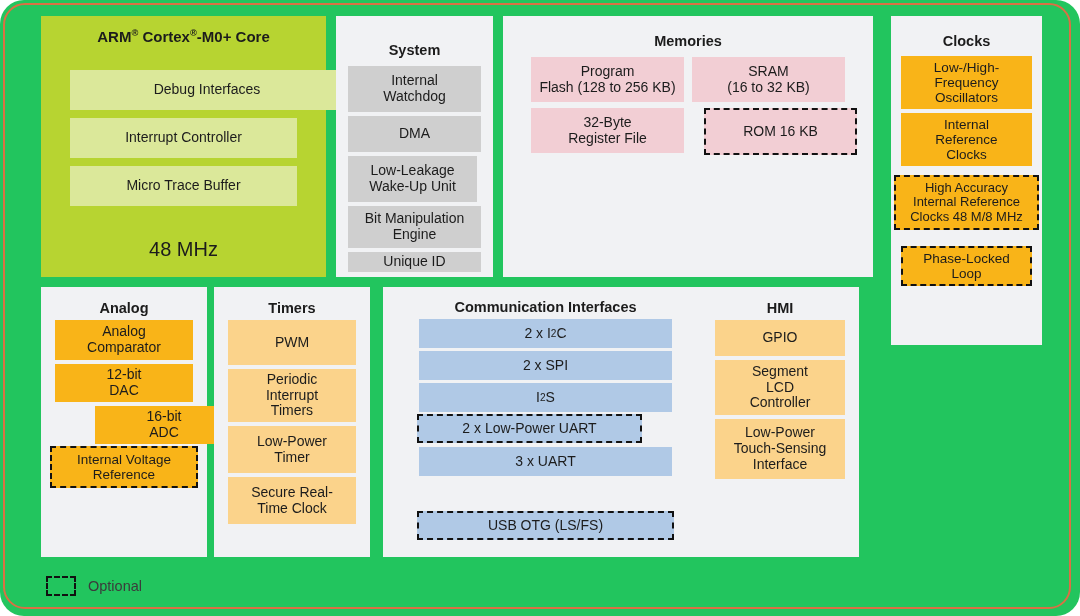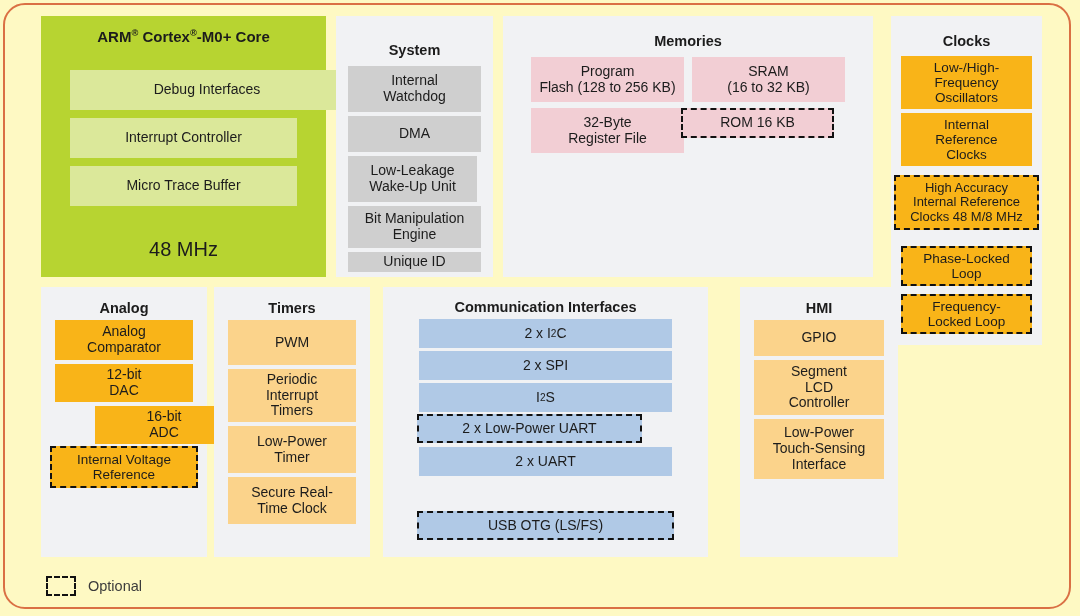--- a/index.html
+++ b/index.html
@@ -8,22 +8,23 @@
     background: #ffffff;
   }
   body {
     font-family: "Liberation Sans", sans-serif;
     -webkit-font-smoothing: antialiased;
   }
   #root {
     position: relative;
     width: 1080px;
     height: 616px;
-    background: #fef9c3;
+    background: #22c55e;
     overflow: hidden;
+    border-radius: 24px;
   }
   .frame {
     position: absolute;
     left: 3px;
     top: 3px;
     width: 1068px;
     height: 606px;
     border: 2px solid #da7044;
     border-radius: 22px;
     box-sizing: border-box;
@@ -136,30 +137,29 @@
     <div class="blk c-gray" style="left:12px; top:140px; width:129px; height:46px;">Low-Leakage<br>Wake-Up Unit</div>
     <div class="blk c-gray" style="left:12px; top:190px; width:133px; height:42px;">Bit Manipulation<br>Engine</div>
     <div class="blk c-gray" style="left:12px; top:236px; width:133px; height:20px;">Unique ID</div>
   </div>
 
   <div class="panel" id="memories-panel" style="left:503px; top:16px; width:370px; height:261px;">
     <div class="panel-title" style="position:absolute; left:0; top:17px; width:370px;">Memories</div>
     <div class="blk c-pink" style="left:28px; top:41px; width:153px; height:45px;">Program<br>Flash (128 to 256 KB)</div>
     <div class="blk c-pink" style="left:189px; top:41px; width:153px; height:45px;">SRAM<br>(16 to 32 KB)</div>
     <div class="blk c-pink" style="left:28px; top:92px; width:153px; height:45px;">32-Byte<br>Register File</div>
-    <div class="blk c-pink dashed" style="left:178px; top:92px; width:153px; height:30px;">ROM 16 KB</div>
+    <div class="blk c-pink dashed" style="left:201px; top:92px; width:153px; height:47px;">ROM 16 KB</div>
   </div>
 
   <div class="panel" id="clocks-panel" style="left:891px; top:16px; width:151px; height:329px;">
     <div class="panel-title" style="position:absolute; left:0; top:17px; width:151px;">Clocks</div>
     <div class="blk c-orange" style="left:10px; top:40px; width:131px; height:53px; font-size:13.5px;">Low-/High-<br>Frequency<br>Oscillators</div>
     <div class="blk c-orange" style="left:10px; top:97px; width:131px; height:53px; font-size:13.5px;">Internal<br>Reference<br>Clocks</div>
     <div class="blk c-orange dashed" style="left:3px; top:159px; width:145px; height:55px; font-size:13px;">High Accuracy<br>Internal Reference<br>Clocks 48 M/8 MHz</div>
     <div class="blk c-orange dashed" style="left:10px; top:230px; width:131px; height:40px; font-size:13.5px;">Phase-Locked<br>Loop</div>
-    <div class="blk c-orange dashed" style="left:10px; top:278px; width:131px; height:40px; font-size:13.5px;">Frequency-<br>Locked Loop</div>
   </div>
 
   <div class="panel" id="analog-panel" style="left:41px; top:287px; width:166px; height:270px;">
     <div class="panel-title" style="position:absolute; left:0; top:13px; width:166px;">Analog</div>
     <div class="blk c-orange" style="left:14px; top:33px; width:138px; height:40px;">Analog<br>Comparator</div>
     <div class="blk c-orange" style="left:14px; top:77px; width:138px; height:38px;">12-bit<br>DAC</div>
     <div class="blk c-orange" style="left:14px; top:119px; width:138px; height:38px;margin-left:40px;">16-bit<br>ADC</div>
     <div class="blk c-orange dashed" style="left:9px; top:159px; width:148px; height:42px; font-size:13.5px;">Internal Voltage<br>Reference</div>
   </div>
 
@@ -170,25 +170,25 @@
     <div class="blk c-amber" style="left:14px; top:139px; width:128px; height:47px;">Low-Power<br>Timer</div>
     <div class="blk c-amber" style="left:14px; top:190px; width:128px; height:47px;">Secure Real-<br>Time Clock</div>
   </div>
 
   <div class="panel" id="comm-panel" style="left:383px; top:287px; width:325px; height:270px;">
     <div class="panel-title" style="position:absolute; left:0; top:12px; width:325px;">Communication Interfaces</div>
     <div class="blk c-blue" style="left:36px; top:32px; width:253px; height:29px;">2 x I<span class="sub2">2</span>C</div>
     <div class="blk c-blue" style="left:36px; top:64px; width:253px; height:29px;">2 x SPI</div>
     <div class="blk c-blue" style="left:36px; top:96px; width:253px; height:29px;">I<span class="sub2">2</span>S</div>
     <div class="blk c-blue dashed" style="left:34px; top:127px; width:225px; height:29px;text-align:center;">2 x Low-Power UART</div>
-    <div class="blk c-blue" style="left:36px; top:160px; width:253px; height:29px;">2 x UART</div>
+    <div class="blk c-blue" style="left:36px; top:160px; width:253px; height:29px;">3 x UART</div>
     <div class="blk c-blue dashed" style="left:34px; top:224px; width:257px; height:29px;">USB OTG (LS/FS)</div>
   </div>
 
-  <div class="panel" id="hmi-panel" style="left:740px; top:287px; width:158px; height:270px;">
+  <div class="panel" id="hmi-panel" style="left:701px; top:287px; width:158px; height:270px;">
     <div class="panel-title" style="position:absolute; left:0; top:13px; width:158px;">HMI</div>
     <div class="blk c-amber" style="left:14px; top:33px; width:130px; height:36px;">GPIO</div>
     <div class="blk c-amber" style="left:14px; top:73px; width:130px; height:55px;">Segment<br>LCD<br>Controller</div>
     <div class="blk c-amber" style="left:14px; top:132px; width:130px; height:60px;">Low-Power<br>Touch-Sensing<br>Interface</div>
   </div>
 
   <div class="legend">
     <div class="legend-swatch"></div>
     <div class="legend-label">Optional</div>
   </div>

